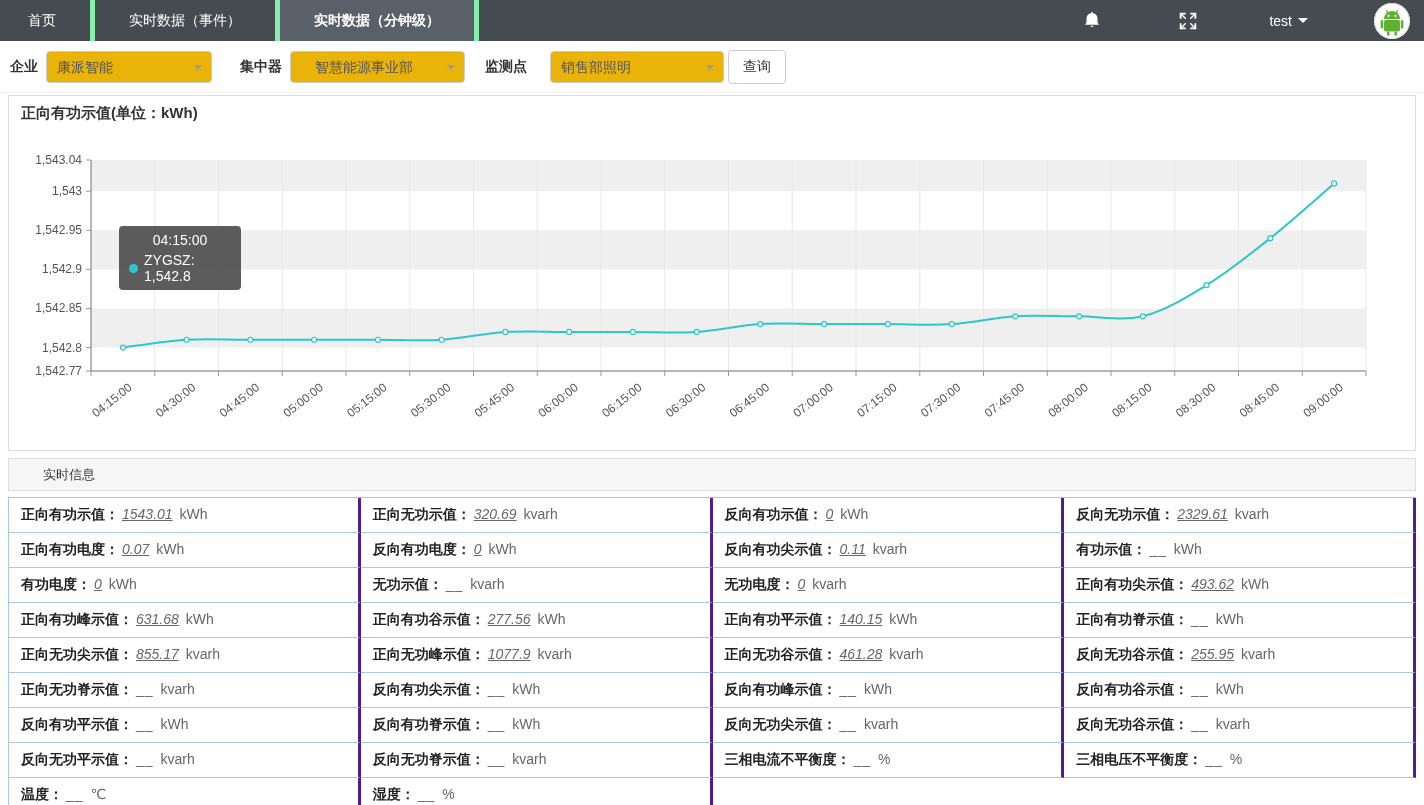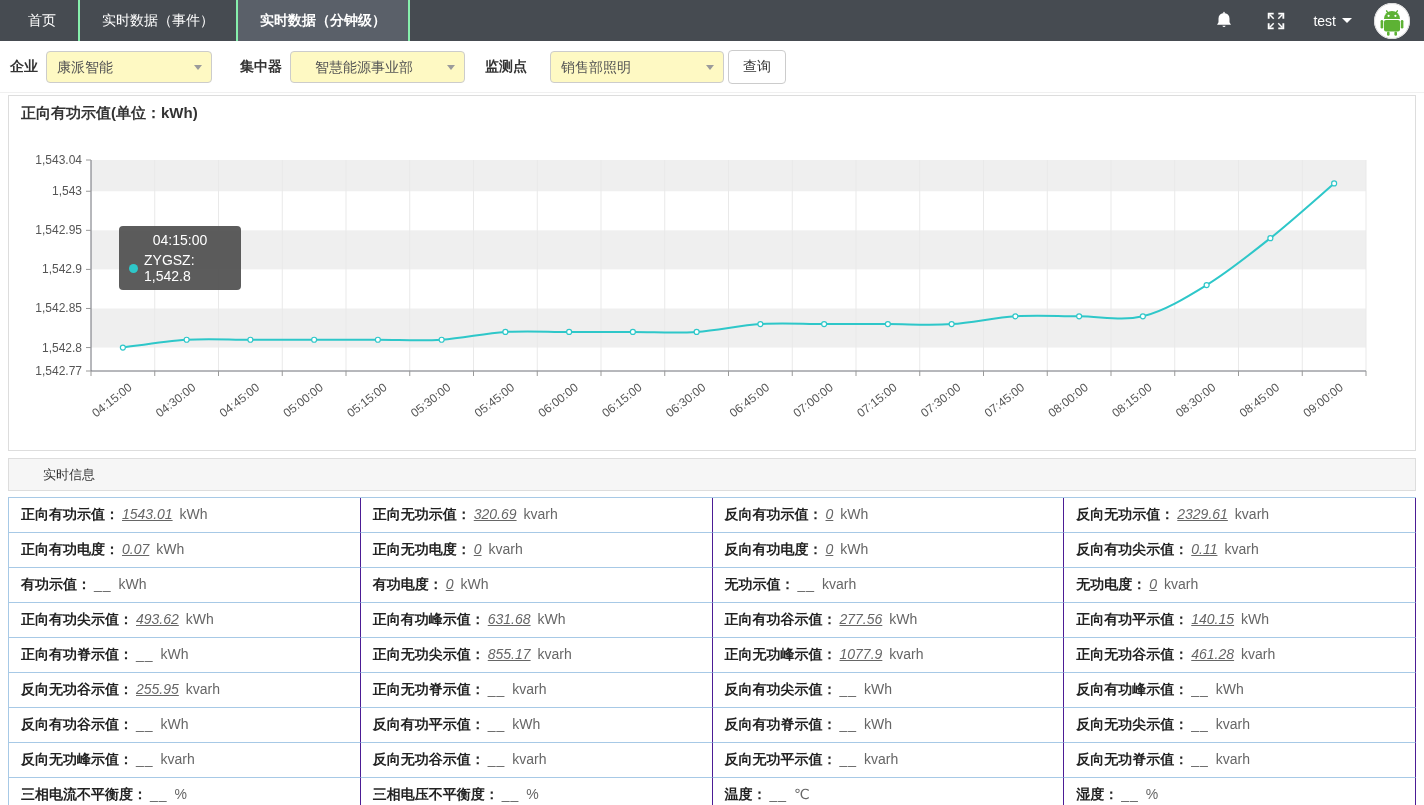--- a/index.html
+++ b/index.html
@@ -3,38 +3,38 @@
 <meta charset="utf-8">
 <style>
   * { margin:0; padding:0; box-sizing:border-box; }
   html,body { width:1424px; height:805px; }
   body { position:relative; overflow:hidden; background:#fff;
          font-family:"Liberation Sans","DejaVu Sans",sans-serif; color:#333; }
 
   
   .navbar { position:absolute; left:0; top:0; width:1424px; height:41px;
             background:#464b51; display:flex; align-items:stretch; color:#fff; }
-  .nav-tab { line-height:41px; padding:0 22px; font-size:14px; cursor:pointer;
-             border-right:2px solid #86efac; white-space:nowrap; }
+  .nav-tab { line-height:41px; padding:0 34px; font-size:14px; cursor:pointer;
+             border-right:5px solid #86efac; white-space:nowrap; }
   .nav-tab:first-child { padding-left:28px; }
   .nav-tab.active { background:#5a6069; font-weight:bold; }
-  .nav-right { margin-left:auto; display:flex; align-items:center; padding-right:14px; }
+  .nav-right { margin-left:auto; display:flex; align-items:center; padding-right:14px;gap:44px; }
   .nav-icon { width:22px; height:22px; margin-left:30px; cursor:pointer; }
   .nav-user { display:flex; align-items:center; margin-left:26px; font-size:14px; cursor:pointer; }
   .caret-down { width:0; height:0; border-left:5px solid transparent; border-right:5px solid transparent;
                 border-top:5px solid #fff; margin-left:6px; display:inline-block; }
   .avatar { width:36px; height:36px; border-radius:50%; margin-left:22px; background:#fff; overflow:hidden; cursor:pointer; }
 
   
   .filterbar { position:absolute; left:0; top:41px; width:1424px; height:52px;
                background:#fff; display:flex; align-items:center; border-bottom:1px solid #f0f0f0; }
   .f-label { font-weight:bold; font-size:14px; margin-right:8px; white-space:nowrap; }
   .f-label:nth-of-type(1) { margin-left:10px; }
   .select { position:relative; height:32px; line-height:30px; border:1px solid #ccc; border-radius:4px;
-            background:#fef9c3; color:#555; font-size:14px; padding:0 26px 0 10px; cursor:pointer; white-space:nowrap; }
+            background:#eab308; color:#555; font-size:14px; padding:0 26px 0 10px; cursor:pointer; white-space:nowrap; }
   .select.s0 { width:166px; margin-right:28px; }
   .select.s1 { width:175px; margin-right:20px;padding-left:24px; }
   .select.s2 { width:174px; margin-right:4px;margin-left:15px; }
   .sel-caret { position:absolute; right:9px; top:13px; width:0; height:0;
                border-left:4.5px solid transparent; border-right:4.5px solid transparent;
                border-top:5px solid #9b9b9b; }
   .btn-query { height:34px; padding:0 14px; font-size:14px; color:#333; background:#fff;
                border:1px solid #ccc; border-radius:4px; cursor:pointer;
                font-family:"Liberation Sans","DejaVu Sans",sans-serif; }
 
@@ -50,21 +50,21 @@
   .t-row { display:flex; align-items:center; }
   .t-dot { width:9px; height:9px; border-radius:50%; background:#2ec7c9; margin-right:6px; flex:0 0 auto; }
 
   
   .info-header { position:absolute; left:8px; top:458px; width:1408px; height:33px;
                  background:#f6f6f6; border:1px solid #ddd; line-height:31px;
                  padding-left:34px; font-size:13px; color:#333; }
   .info-table { position:absolute; left:8px; top:497px; width:1408px;
                 display:grid; grid-template-columns:repeat(4,1fr);
                 border-left:1px solid #a7c9e6; border-top:1px solid #a7c9e6; background:#fff; }
-  .cell { height:35px; line-height:33px; border-right:1px solid #4c1d95; border-bottom:1px solid #a7c9e6;
+  .cell { height:35px; line-height:33px; border-right:3px solid #4c1d95; border-bottom:1px solid #a7c9e6;
           padding-left:12px; font-size:14px; white-space:nowrap; overflow:hidden; background:#fff; }
   .cell b { color:#222; }
   .cell .val { color:#666; font-style:italic; text-decoration:underline; margin:0 3px; cursor:pointer; }
   .cell .val.empty { font-style:normal; text-decoration:none; cursor:default; letter-spacing:1px; }
   .cell .unit { color:#666; margin-left:4px; }
 </style>
 </head>
 <body>
 
 <div class="navbar">
@@ -245,21 +245,20 @@
   </div>
 </div>
 
 <div class="info-header">实时信息</div>
 <div class="info-table" id="info-table">
     <div class="cell"><b>正向有功示值：</b><span class="val">1543.01</span><span class="unit">kWh</span></div>
     <div class="cell"><b>正向无功示值：</b><span class="val">320.69</span><span class="unit">kvarh</span></div>
     <div class="cell"><b>反向有功示值：</b><span class="val">0</span><span class="unit">kWh</span></div>
     <div class="cell"><b>反向无功示值：</b><span class="val">2329.61</span><span class="unit">kvarh</span></div>
     <div class="cell"><b>正向有功电度：</b><span class="val">0.07</span><span class="unit">kWh</span></div>
-    <div class="cell"><b>正向无功电度：</b><span class="val">0</span><span class="unit">kvarh</span></div>
     <div class="cell"><b>反向有功电度：</b><span class="val">0</span><span class="unit">kWh</span></div>
     <div class="cell"><b>反向有功尖示值：</b><span class="val">0.11</span><span class="unit">kvarh</span></div>
     <div class="cell"><b>有功示值：</b><span class="val empty">__</span><span class="unit">kWh</span></div>
     <div class="cell"><b>有功电度：</b><span class="val">0</span><span class="unit">kWh</span></div>
     <div class="cell"><b>无功示值：</b><span class="val empty">__</span><span class="unit">kvarh</span></div>
     <div class="cell"><b>无功电度：</b><span class="val">0</span><span class="unit">kvarh</span></div>
     <div class="cell"><b>正向有功尖示值：</b><span class="val">493.62</span><span class="unit">kWh</span></div>
     <div class="cell"><b>正向有功峰示值：</b><span class="val">631.68</span><span class="unit">kWh</span></div>
     <div class="cell"><b>正向有功谷示值：</b><span class="val">277.56</span><span class="unit">kWh</span></div>
     <div class="cell"><b>正向有功平示值：</b><span class="val">140.15</span><span class="unit">kWh</span></div>
@@ -268,21 +267,20 @@
     <div class="cell"><b>正向无功峰示值：</b><span class="val">1077.9</span><span class="unit">kvarh</span></div>
     <div class="cell"><b>正向无功谷示值：</b><span class="val">461.28</span><span class="unit">kvarh</span></div>
     <div class="cell"><b>反向无功谷示值：</b><span class="val">255.95</span><span class="unit">kvarh</span></div>
     <div class="cell"><b>正向无功脊示值：</b><span class="val empty">__</span><span class="unit">kvarh</span></div>
     <div class="cell"><b>反向有功尖示值：</b><span class="val empty">__</span><span class="unit">kWh</span></div>
     <div class="cell"><b>反向有功峰示值：</b><span class="val empty">__</span><span class="unit">kWh</span></div>
     <div class="cell"><b>反向有功谷示值：</b><span class="val empty">__</span><span class="unit">kWh</span></div>
     <div class="cell"><b>反向有功平示值：</b><span class="val empty">__</span><span class="unit">kWh</span></div>
     <div class="cell"><b>反向有功脊示值：</b><span class="val empty">__</span><span class="unit">kWh</span></div>
     <div class="cell"><b>反向无功尖示值：</b><span class="val empty">__</span><span class="unit">kvarh</span></div>
-    <div class="cell"><b>反向无功峰示值：</b><span class="val empty">__</span><span class="unit">kvarh</span></div>
     <div class="cell"><b>反向无功谷示值：</b><span class="val empty">__</span><span class="unit">kvarh</span></div>
     <div class="cell"><b>反向无功平示值：</b><span class="val empty">__</span><span class="unit">kvarh</span></div>
     <div class="cell"><b>反向无功脊示值：</b><span class="val empty">__</span><span class="unit">kvarh</span></div>
     <div class="cell"><b>三相电流不平衡度：</b><span class="val empty">__</span><span class="unit">%</span></div>
     <div class="cell"><b>三相电压不平衡度：</b><span class="val empty">__</span><span class="unit">%</span></div>
     <div class="cell"><b>温度：</b><span class="val empty">__</span><span class="unit">℃</span></div>
     <div class="cell"><b>湿度：</b><span class="val empty">__</span><span class="unit">%</span></div>
   </div>
 
 </body></html>

